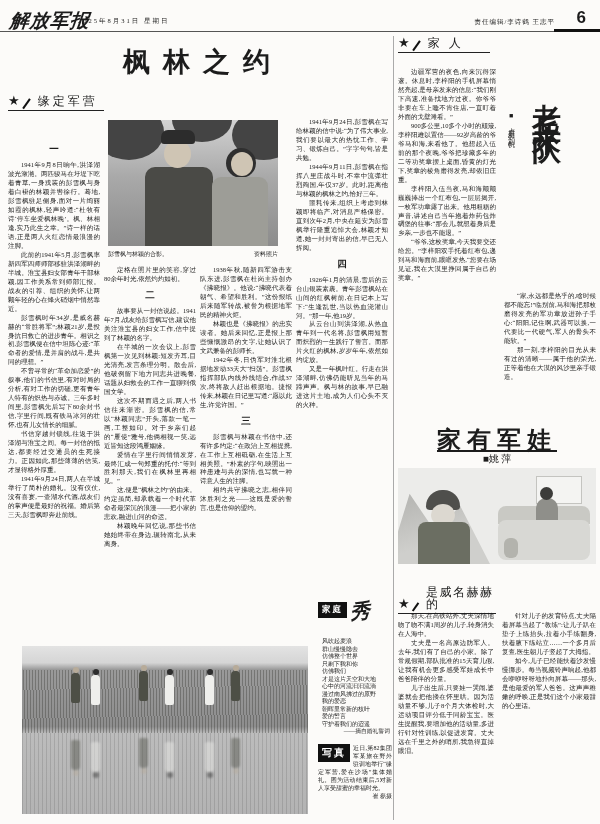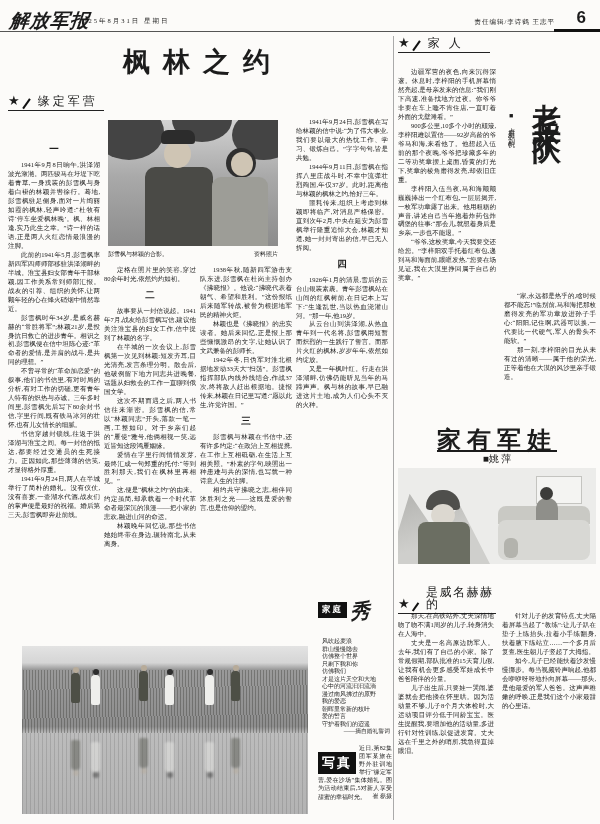--- a/index.html
+++ b/index.html
@@ -60,21 +60,21 @@
   .fig.white:before{background:#2e2e2e;}
   .refl{transform:scaleY(-1);opacity:.45;filter:blur(1px);}
   
   .fs-head{position:absolute;left:318px;top:602px;display:flex;align-items:flex-start;gap:3px;}
   .blk-box{background:#111;color:#fff;font-size:8.5px;font-weight:bold;padding:2px 4px;letter-spacing:2px;}
   .fs-script{font-size:20px;font-weight:bold;font-style:italic;line-height:.9;transform:rotate(-6deg);}
   .poem{position:absolute;left:322px;top:638px;width:68px;font-size:6px;line-height:1.25;}
   .poem p{margin:0;text-indent:0;}
   .poem-credit{position:absolute;left:318px;top:727px;width:72px;text-align:right;font-size:5.8px;}
   .ph-note{position:absolute;left:318px;top:744px;width:74px;font-size:6px;line-height:1.35;text-align:justify;}
-  .ph-note .blk-box{float:left;margin:8px 3px 1px 0;font-size:13px;}
+  .ph-note .blk-box{float:left;margin:0 3px 1px 0;font-size:10px;}
   .ph-credit{position:absolute;left:318px;top:792px;width:74px;text-align:right;font-size:6px;}
   
   .v-div{position:absolute;left:393px;top:36px;width:1px;height:784px;background:#aaa;}
   .vtitle{position:absolute;left:527px;top:80px;writing-mode:vertical-rl;
     font-size:29px;font-weight:bold;letter-spacing:11px;}
   .vbyline{position:absolute;left:506px;top:112px;writing-mode:vertical-rl;font-size:7px;letter-spacing:2px;}
   .ak-title{position:absolute;left:398px;top:424px;width:198px;text-align:center;
     font-size:24px;font-weight:bold;letter-spacing:6px;text-decoration:underline;}
   .ak-byline{position:absolute;left:398px;top:452px;width:198px;text-align:center;font-size:10px;}
   

